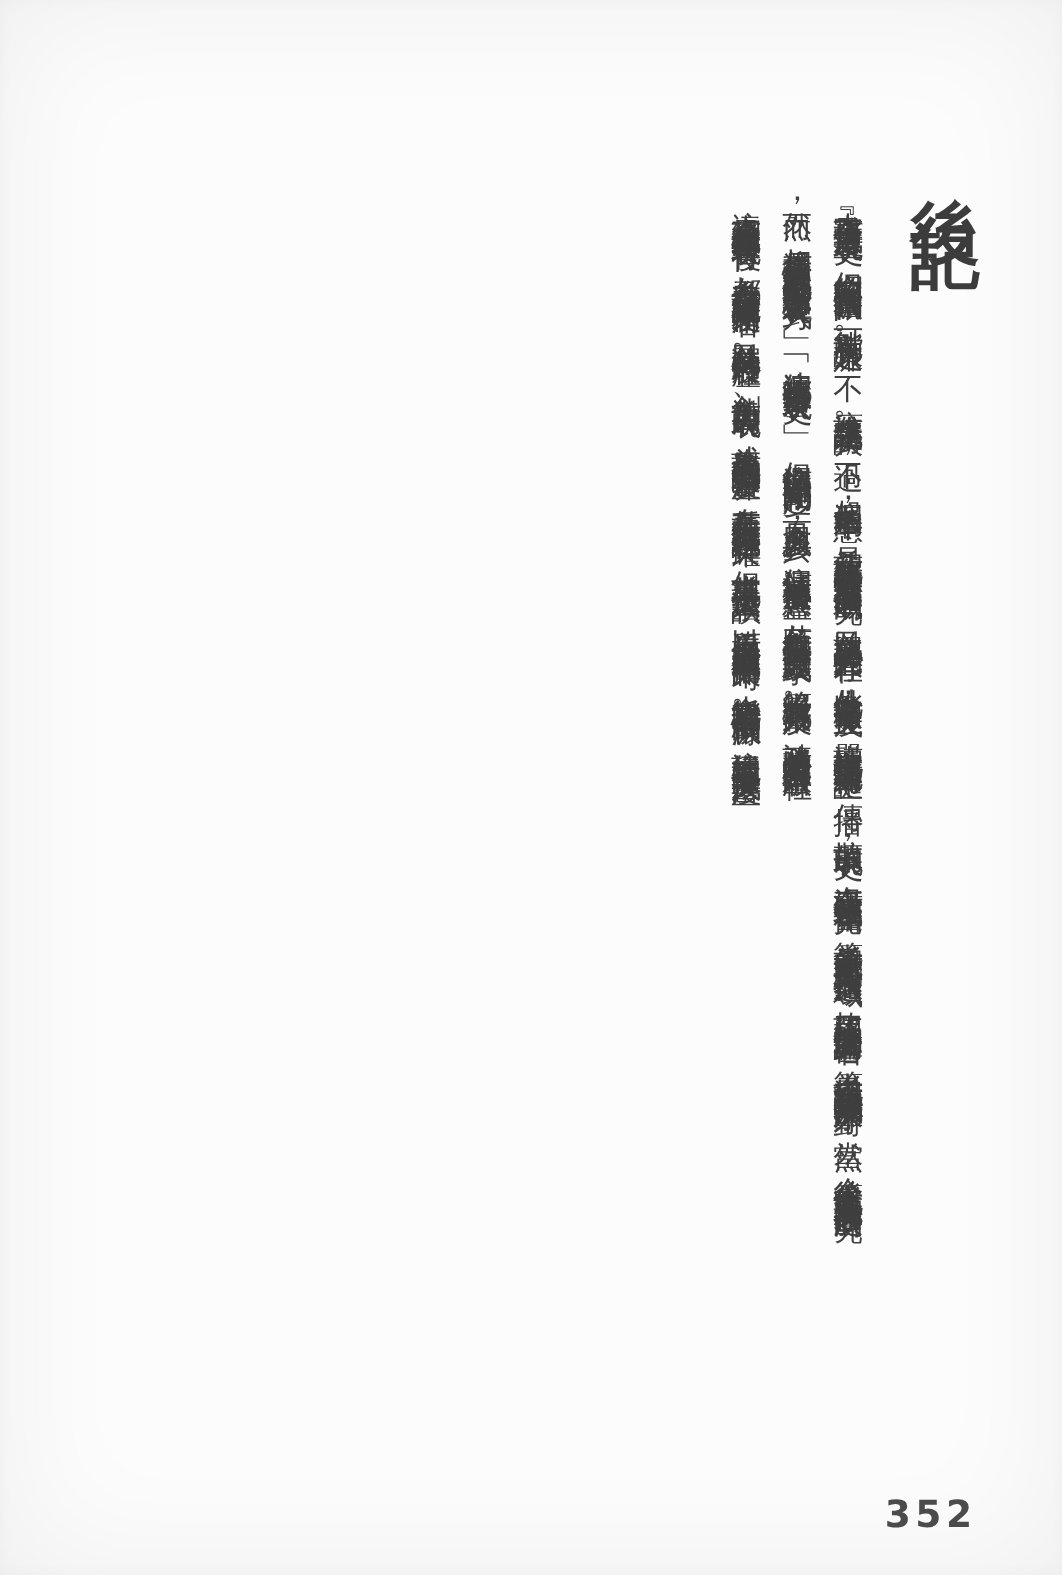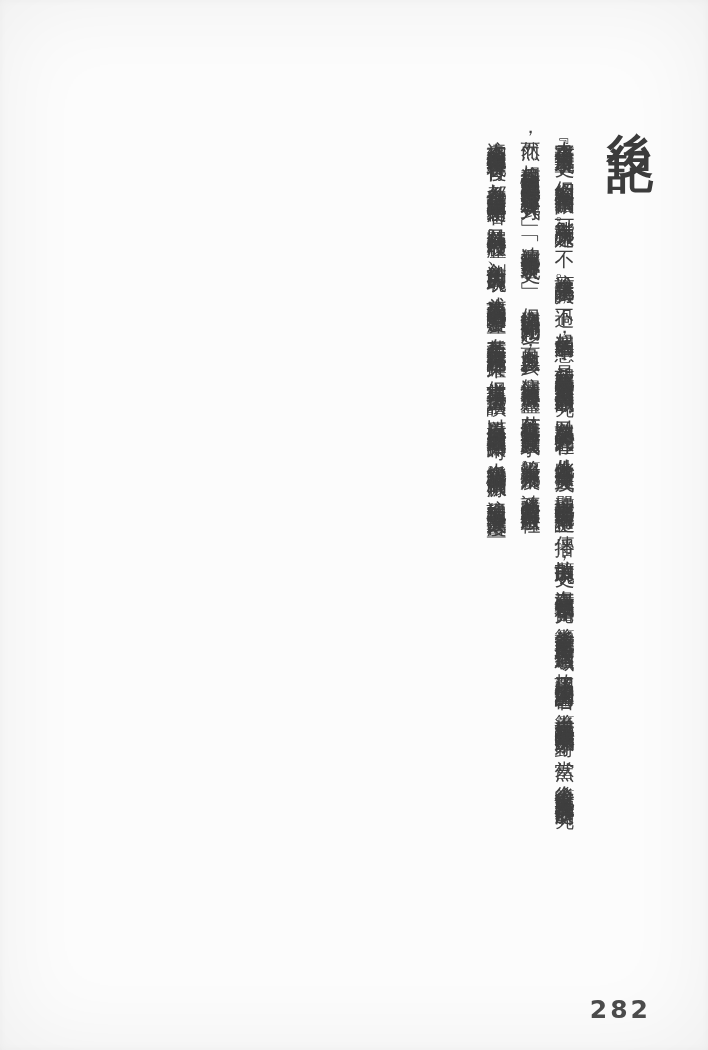--- a/index.html
+++ b/index.html
@@ -57,14 +57,14 @@
 </head>
 <body>
 
 <div class="page">
   <div class="text-block">
     <h1>後記</h1>
     <p>本書雖自稱『成人漫畫表現史』，但介紹的範圍其實相當侷限，可能稍有誇大之嫌。不，應該說完全就是誇大了。不過，起這個名字的本意，是希望藉此讓普羅大眾知道世上還有這麼一個領域的研究，以及認真想要研究它的人存在。此外像本書這樣圖文並茂，嚴謹地探究漫畫藝術表現如何誕生、傳播、擴散的表現史，在漫畫研究領域仍相當罕見，筆者希望能藉本書鼓勵更多人投入這個領域，故選用了比較偏全體論的書名。筆者也自認應該有勉強達到最低的水準才對。當然，今後筆者也會對更多的表現進行廣泛的研究。</p>
     <p>然而，相信還是會有憤怒的讀者抱怨「為什麼沒有介紹這種表現方式！」、「連這個都沒收錄算什麼表現史！」。但這個領域的研究才剛剛起步，而且愈多人參與，這個領域才會發展得愈興盛。若各位願意提供任何寶貴的意見或要求，筆者絕對高興都來不及。請務必將您的意見寄至太田出版社！</p>
     <p>這本書介紹的成人漫畫特有表現背後，都各自存在孕育該表現的作家和使用者，以及其獨特的發展歷程。創造前無古人的表現、成為該表現的代名詞而享譽漫畫界，在某種意義上對作家或許是一種榮耀；但當其表現手法遭世人誤讀，以違反原作者意圖的形式而傳播開來時，也會變成發明者苦惱的根源。這樣的現象並不僅限於成人漫畫。</p>
   </div>
-  <div class="page-number">282</div>
+  <div class="page-number">352</div>
 </div>
 
 </body></html>

